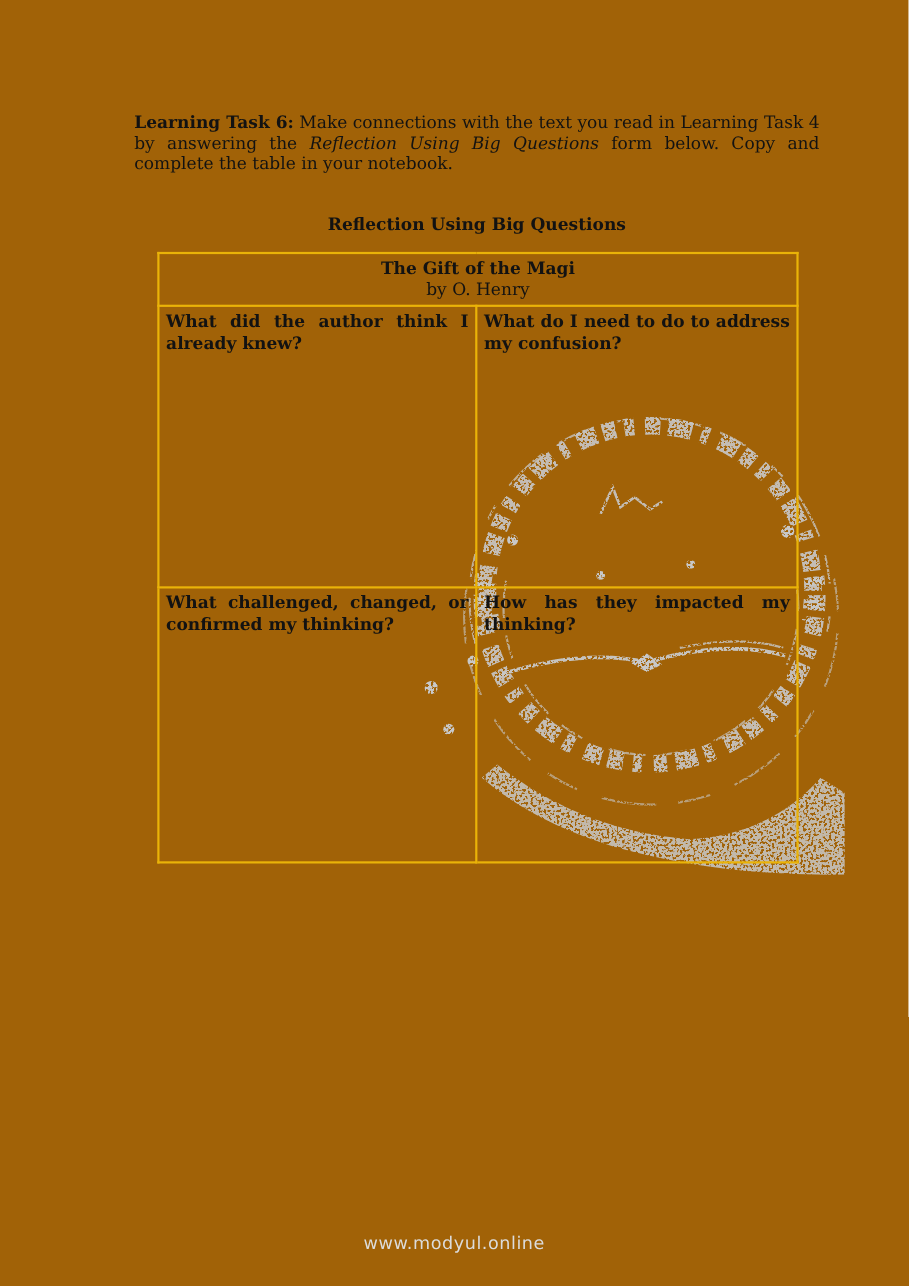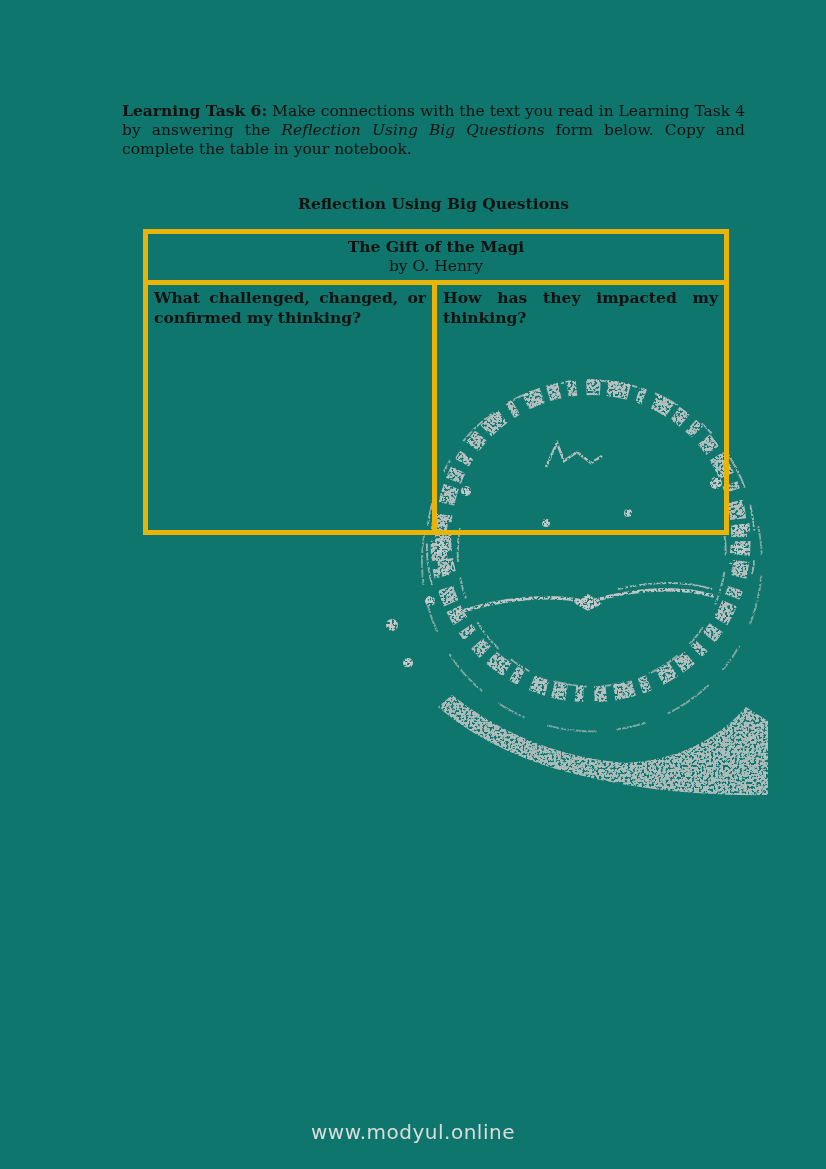--- a/index.html
+++ b/index.html
@@ -1,21 +1,21 @@
 <!DOCTYPE html>
 <html><head>
 <meta charset="utf-8">
 <style>
   * { margin: 0; padding: 0; box-sizing: border-box; }
   html, body { background: #ffffff; }
   .page {
     position: relative;
     width: 826px;
     height: 1169px;
-    background: #0f766e;
+    background: #a16207;
     overflow: hidden;
     font-family: "DejaVu Serif", "Liberation Serif", serif;
     color: #121212;
   }
 
   
   .intro {
     position: absolute;
     left: 122px;
     top: 101px;
@@ -41,21 +41,21 @@
   
   table.qtable {
     position: absolute;
     left: 143px;
     top: 229px;
     width: 581px;
     border-collapse: collapse;
     table-layout: fixed;
   }
   table.qtable td {
-    border: 5px solid #eab308;
+    border: 2px solid #eab308;
     vertical-align: top;
     padding: 3px 6px 4px 6px;
     font-size: 15.5px;
     line-height: 19.5px;
   }
   td.hdr { text-align: center; padding-top: 4px; }
   .story-title { font-weight: bold; }
   .story-author { font-weight: normal; }
   tr.title-row  { height: 45px; }
   tr.r0 { height: 257px; }
@@ -95,21 +95,21 @@
   }
 
   
   .site-mark {
     position: absolute;
     left: 0;
     top: 1120px;
     width: 100%;
     text-align: center;
     font-family: "DejaVu Sans", "Liberation Sans", sans-serif;
-    font-size: 20px;
+    font-size: 16px;
     letter-spacing: 0.5px;
     color: #dcdcdc;
   }
 </style>
 </head>
 <body>
 
 <div class="page">
 
   <p class="intro">
@@ -157,20 +157,24 @@
         <col style="width:289px">
         <col style="width:292px">
       </colgroup>
     <tbody>
       <tr class="title-row">
         <td class="hdr" colspan="2">
           <div class="story-title">The Gift of the Magi</div>
           <div class="story-author">by O. Henry</div>
         </td>
       </tr>
+      <tr class="r1">
+        <td class="qcell">What did the author think I already knew?</td>
+        <td class="qcell">What do I need to do to address my confusion?</td>
+      </tr>
       <tr class="r2">
         <td class="qcell">What challenged, changed, or confirmed my thinking?</td>
         <td class="qcell">How has they impacted my thinking?</td>
       </tr>
     </tbody>
   </table>
 
 
   <div class="site-mark">www.modyul.online</div>
 

